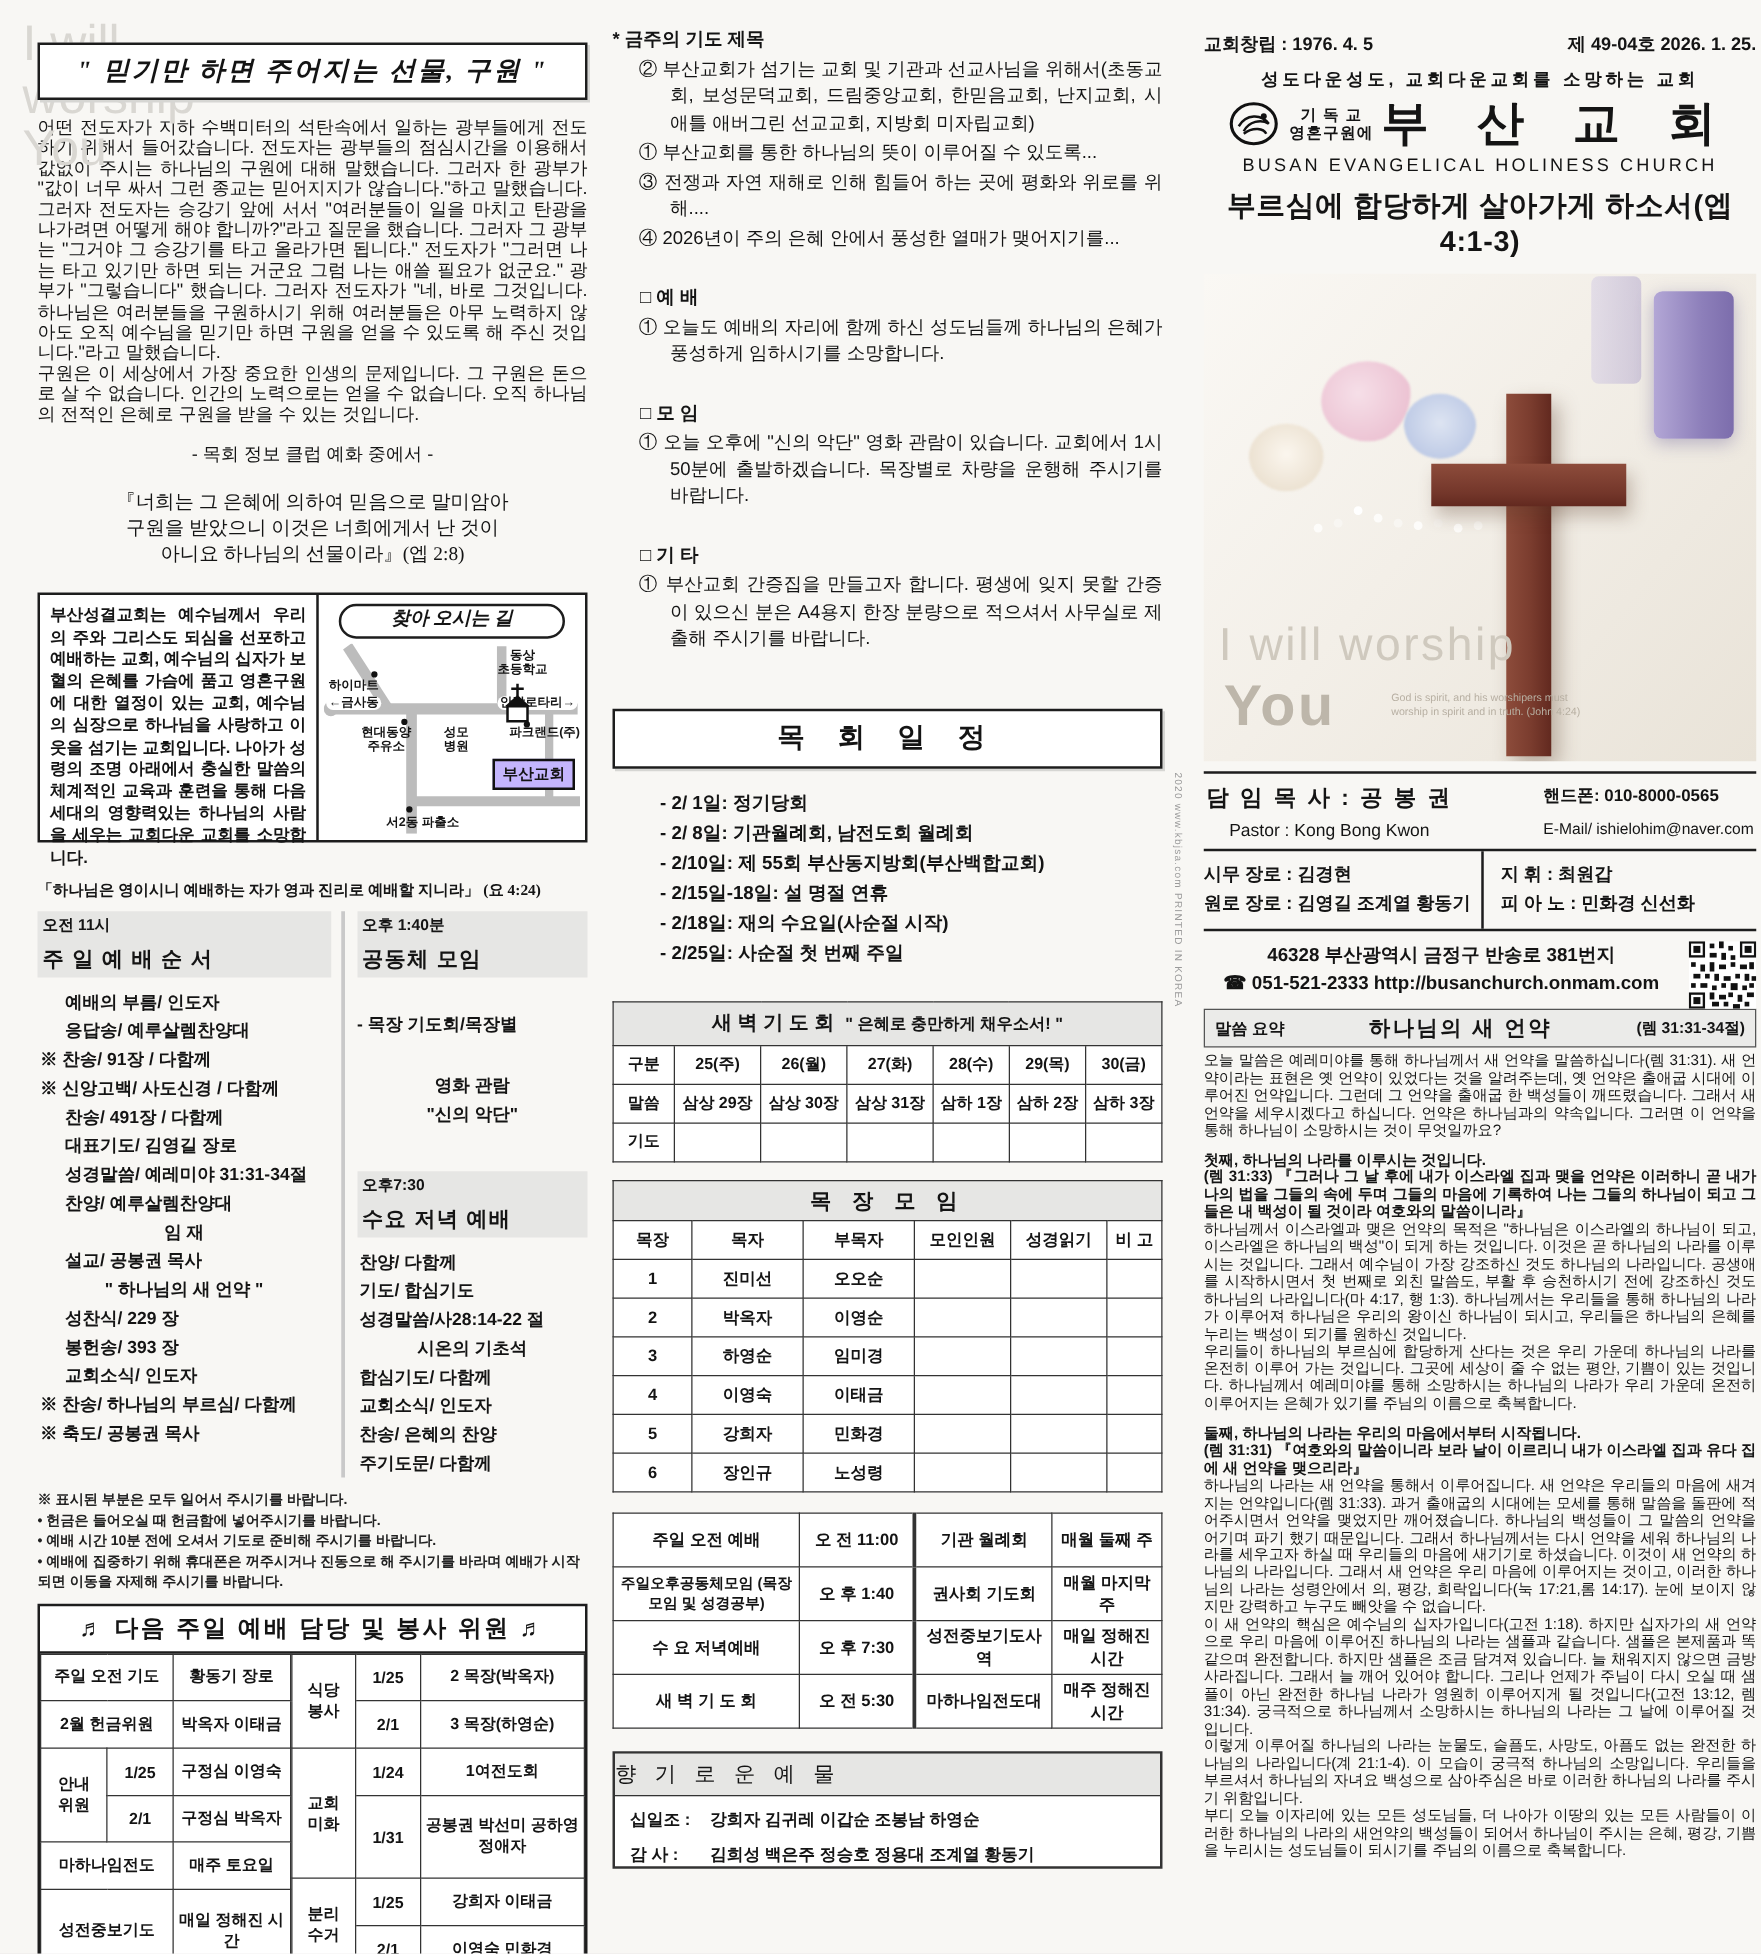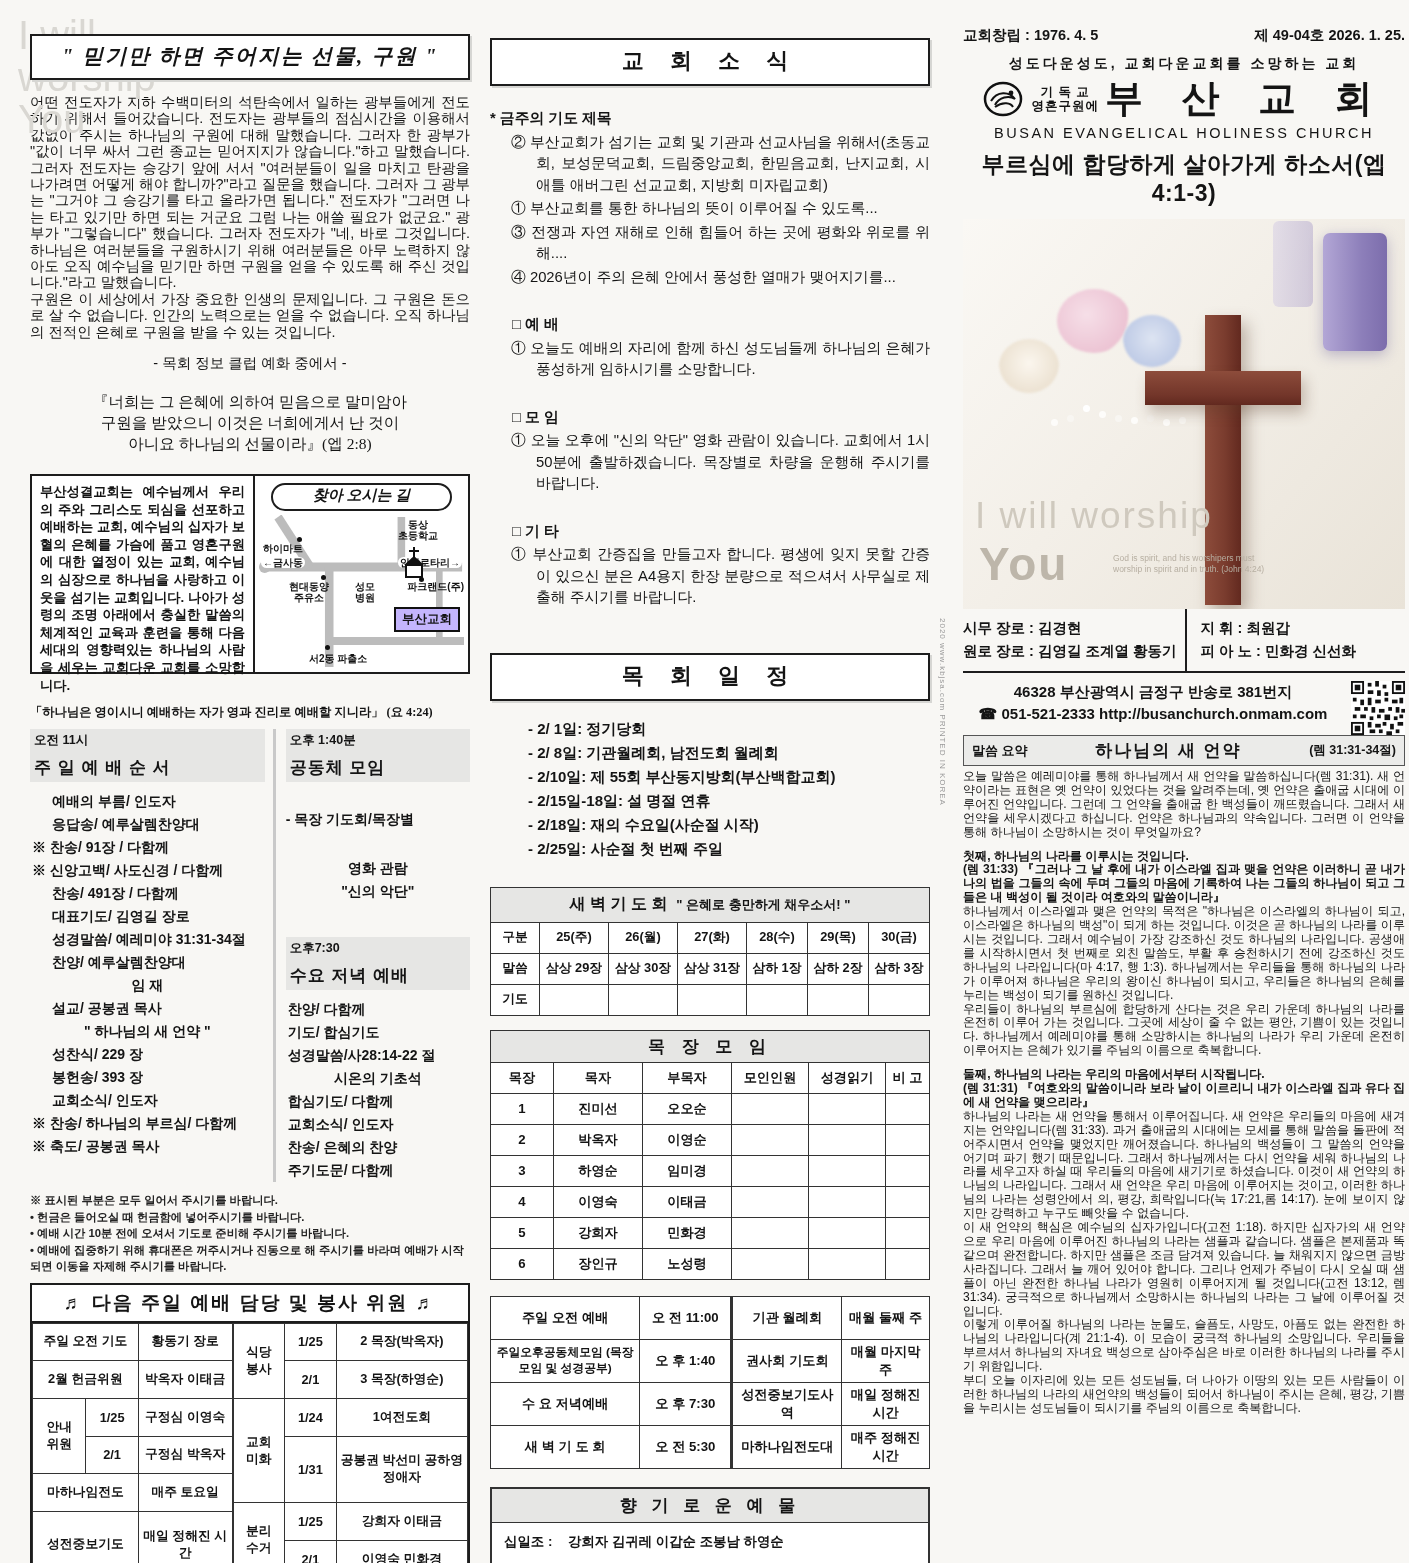--- a/index.html
+++ b/index.html
@@ -69,21 +69,21 @@
   .dawn .cap{background:#e6e6e4;font-weight:bold;font-size:16px;padding:5px 2px;}
   .dawn .cap .sub{font-size:13px;}
   .dawn td{height:24px;font-weight:bold;}
   .mj-cap{background:#e6e6e4;border:1.5px solid #333;border-bottom:none;text-align:center;
         font-weight:bold;font-size:17px;letter-spacing:6px;padding:4px 0;margin-top:14px;}
   .mokjang td{height:24px;font-weight:bold;font-size:13.2px;}
   .times{margin-top:16px;}
   .times td{height:38px;font-weight:bold;font-size:13.2px;padding:2px 3px;}
   .times td.thick{border-left:3px solid #333;}
   .offer{margin-top:18px;border:2px solid #333;background:#fff;}
-  .offer-cap{background:#e6e6e4;border-bottom:1.5px solid #333;text-align:center;font-weight:bold;
+  .offer-cap{background:#e6e6e4;border-bottom:1.5px solid #333;font-weight:normal;
         font-size:17px;letter-spacing:5px;padding:5px 0;}
   .offer-row{display:flex;padding:10px 12px 0 12px;font-size:13.4px;font-weight:bold;}
   .offer-row .lb{width:64px;flex:none;}
   .printmark{position:absolute;left:938px;top:618px;writing-mode:vertical-rl;font-size:8px;color:#9a9a9a;letter-spacing:1px;}
 
   
   .mast-top{margin-top:26px;display:flex;justify-content:space-between;font-size:14.5px;font-weight:bold;}
   .slogan{margin-top:10px;text-align:center;font-size:14px;font-weight:bold;letter-spacing:3px;}
   .name-row{display:flex;align-items:center;justify-content:center;gap:6px;margin-top:0;}
   .denom{font-size:12.5px;font-weight:bold;line-height:14px;letter-spacing:1px;text-align:center;}
@@ -312,21 +312,20 @@
                 <td class="dd">2/1</td>
                 <td>이영숙 민화경</td>
               </tr>
         </tbody>
           </table>
       </div>
     </div>
   </div>
 
   <div class="col" id="col-mid">
-    <div class="tbox mid-title">교  회  소  식</div>
     <div class="news">
       <div class="hd" style="margin-top:22px;">* 금주의 기도 제목</div>
       <div class="it">② 부산교회가 섬기는 교회 및 기관과 선교사님을 위해서(초동교회, 보성문덕교회, 드림중앙교회, 한믿음교회, 난지교회, 시애틀 애버그린 선교교회, 지방회 미자립교회)</div>
       <div class="it">① 부산교회를 통한 하나님의 뜻이 이루어질 수 있도록...</div>
       <div class="it">③ 전쟁과 자연 재해로 인해 힘들어 하는 곳에  평화와 위로를 위해....</div>
       <div class="it">④ 2026년이 주의 은혜 안에서 풍성한 열매가 맺어지기를...</div>
       <div class="hd" style="padding-left:22px;margin-top:26px;">□ 예    배</div>
       <div class="it">① 오늘도 예배의 자리에 함께 하신 성도님들께 하나님의 은혜가 풍성하게 임하시기를 소망합니다.</div>
       <div class="hd" style="padding-left:22px;margin-top:26px;">□ 모    임</div>
       <div class="it">① 오늘 오후에 "신의 악단" 영화 관람이 있습니다. 교회에서 1시 50분에 출발하겠습니다. 목장별로 차량을 운행해 주시기를 바랍니다.</div>
@@ -515,20 +514,30 @@
       <div class="flower f2"></div>
       <div class="flower f3"></div>
       <div class="pearls"></div>
       <div class="cross-v"></div>
       <div class="cross-h"></div>
       <div class="pline1">I will worship</div>
       <div class="pline2">You</div>
       <div class="pcap">God is spirit, and his worshipers must worship in spirit and in truth. (John 4:24)</div>
     </div>
 
+    <div class="pastor-box">
+      <div>
+        <div class="pastor-kr">담 임 목 사  :  공   봉   권</div>
+        <div class="pastor-en">Pastor  :  Kong Bong Kwon</div>
+      </div>
+      <div>
+        <div class="contact-sm">핸드폰: 010-8000-0565</div>
+        <div class="contact-sm2">E-Mail/ ishielohim@naver.com</div>
+      </div>
+    </div>
 
     <div class="staff-box">
       <div class="staff-l">
         <div>시무 장로 :  김경현</div>
         <div>원로 장로 :  김영길 조계열 황동기</div>
       </div>
       <div class="staff-r">
         <div>지     휘 : 최원갑</div>
         <div>피 아 노 : 민화경 신선화</div>
       </div>

